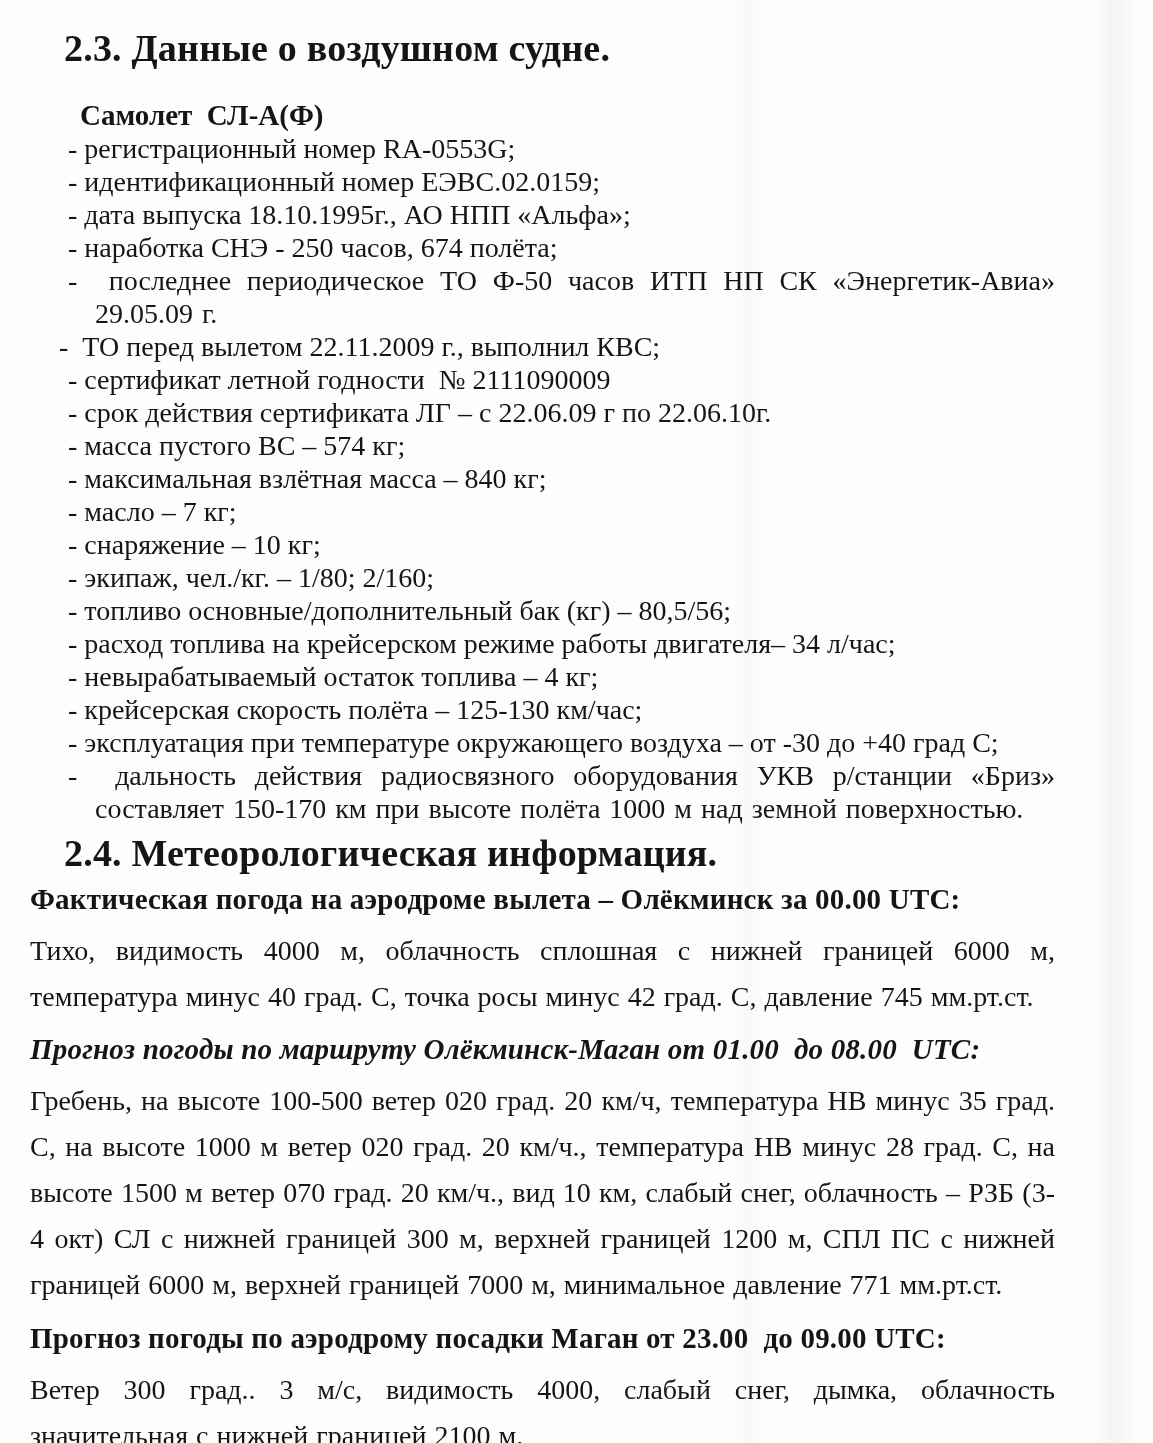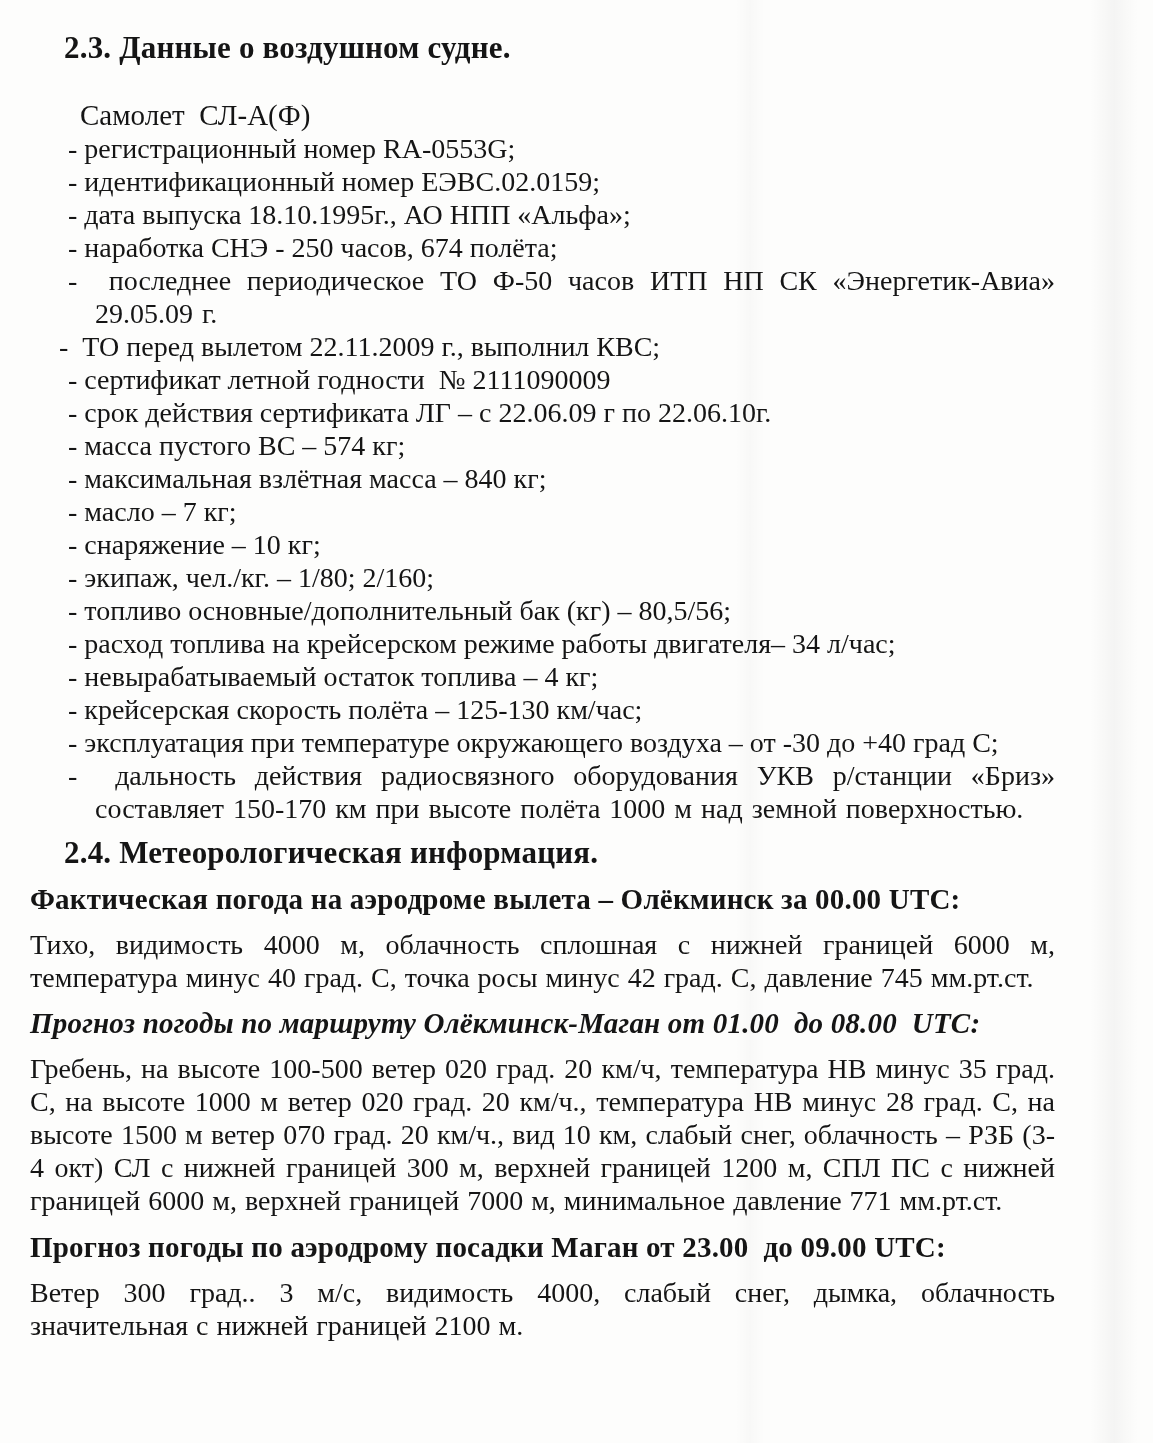--- a/index.html
+++ b/index.html
@@ -27,30 +27,30 @@
 
   .page {
     box-sizing: border-box;
     width: 1153px;
     height: 1443px;
     padding: 30px 98px 20px 30px;
     position: relative;
   }
 
   .h-section {
-    font-size: 31px;
+    font-size: 38px;
     font-weight: bold;
     line-height: 36px;
     margin: 0 0 0 34px;
     letter-spacing: 0.2px;
   }
 
   .aircraft-title {
     font-size: 29px;
-    font-weight: normal;
+    font-weight: bold;
     line-height: 34px;
     margin: 32px 0 0 50px;
   }
 
   ul.aircraft-list {
     list-style: none;
     margin: 0 0 0 38px;
     padding: 0;
     font-size: 28px;
     line-height: 33px;
@@ -75,21 +75,21 @@
 
   .w-head {
     font-size: 29px;
     font-weight: bold;
     line-height: 36px;
     margin: 10px 0 0 0;
     letter-spacing: 0.2px;
   }
   .w-body {
     font-size: 28px;
-    line-height: 33px;
+    line-height: 46px;
     text-align: justify;
     margin: 11px 0 0 0;
     word-spacing: 1px;
   }
   .w-head.mt-11 { margin-top: 11px; font-style: italic; }
   .w-head.mt-12 { margin-top: 12px; }
 </style>
 </head>
 <body>
 

